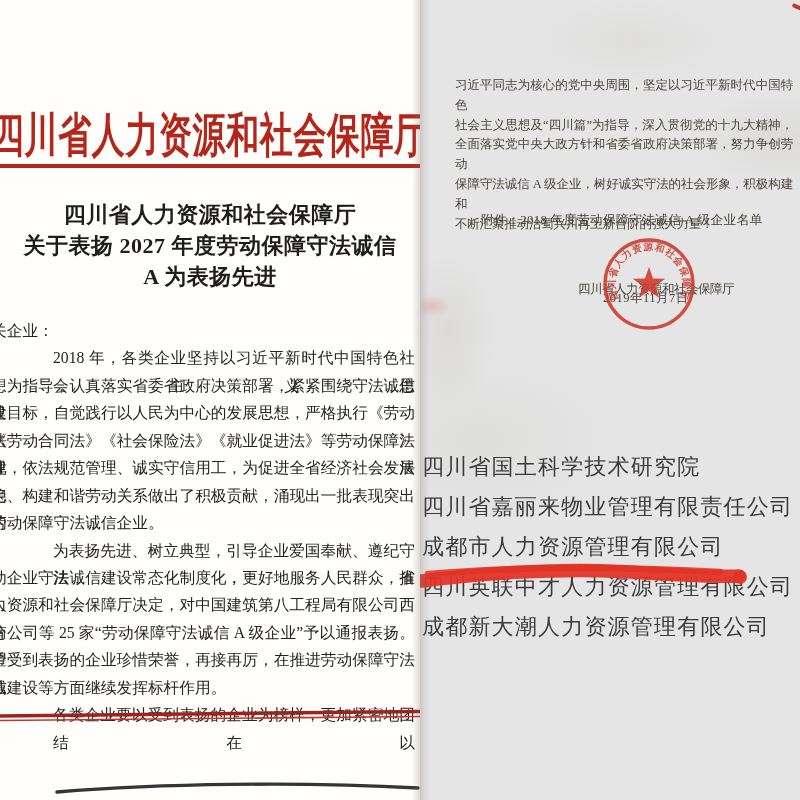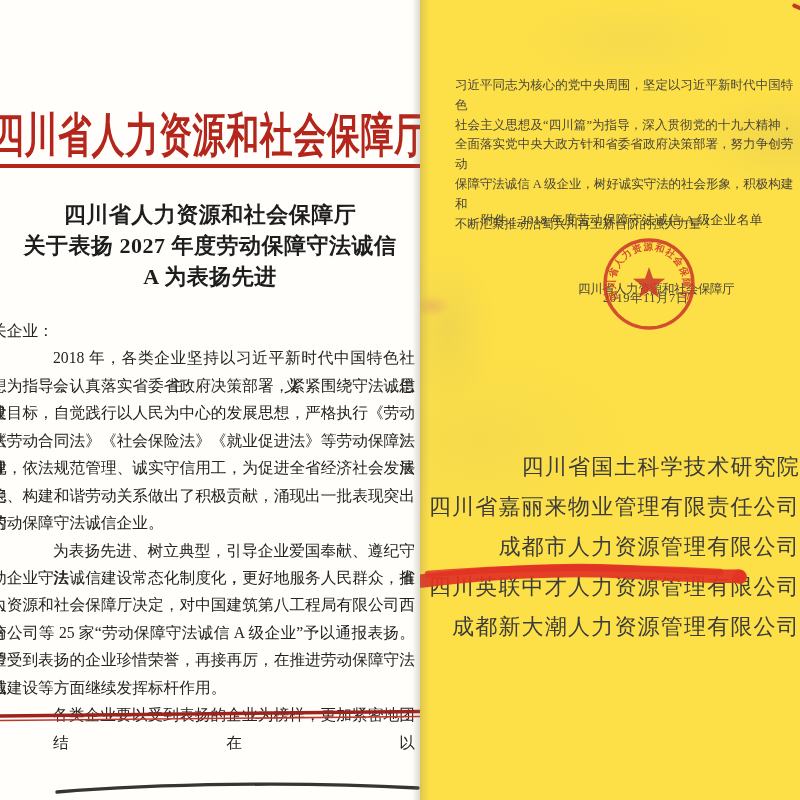--- a/index.html
+++ b/index.html
@@ -3,21 +3,21 @@
 <meta charset="utf-8">
 <style>
   html,body{margin:0;padding:0;}
   body{
     width:800px;height:800px;position:relative;overflow:hidden;
     background:#ffffff;
     font-family:"Liberation Serif","DejaVu Serif",serif;
   }
   .page{position:absolute;top:0;height:800px;overflow:hidden;}
   #page-left{left:0;width:420px;background:#fffefa;}
-  #page-right{left:420px;width:380px;background:#fde047;}
+  #page-right{left:420px;width:380px;background:#e5e5e5;}
   #page-right::before{
     content:"";position:absolute;inset:0;pointer-events:none;
     background:
       radial-gradient(120px 70px at 360px 140px, rgba(140,130,118,.10), transparent 70%),
       radial-gradient(70px 110px at 28px 330px, rgba(150,140,128,.12), transparent 70%),
       radial-gradient(26px 16px at 12px 306px, rgba(214,120,110,.30), transparent 70%),
       radial-gradient(220px 130px at 60px 440px, rgba(150,140,128,.07), transparent 70%),
       radial-gradient(160px 60px at 210px 40px, rgba(160,150,138,.08), transparent 70%);
   }
   
@@ -39,21 +39,21 @@
   
   .cont-para{position:absolute;left:35px;top:76px;width:338px;
     font-size:12.5px;line-height:19.8px;color:#4a443c;letter-spacing:-.2px;}
   .cont-para .ln{text-align:justify;text-align-last:justify;}
   .cont-para .noj{text-align:left;text-align-last:left;}
   .attachment{position:absolute;left:61px;top:212px;font-size:12.8px;color:#423d36;letter-spacing:.3px;}
   .signature{position:absolute;left:158px;top:281px;font-size:12.5px;color:#4a443c;letter-spacing:-.5px;white-space:nowrap;}
   .doc-date{position:absolute;left:183px;top:290px;font-size:12.5px;color:#4a443c;letter-spacing:.5px;white-space:nowrap;}
   .seal{position:absolute;left:169px;top:222px;opacity:.88;}
   .company-list{position:absolute;left:2px;top:447px;width:378px;
-    font-size:22px;line-height:40px;color:#3b3b3b;letter-spacing:1.2px;white-space:nowrap;text-align:right;}
+    font-size:22px;line-height:40px;color:#3b3b3b;letter-spacing:1.2px;white-space:nowrap;}
   .marker-svg{position:absolute;left:0;top:560px;}
   .corner-mark{position:absolute;left:372px;top:5px;width:11px;height:4px;background:#c0392b;
     transform:rotate(24deg);border-radius:2px;}
   
   .page-divider{position:absolute;left:412px;top:0;width:18px;height:800px;pointer-events:none;
     background:linear-gradient(90deg, rgba(120,112,100,0) 0%, rgba(120,112,100,.26) 45%,
                rgba(120,112,100,.16) 58%, rgba(120,112,100,0) 100%);}
 </style>
 </head>
 <body>

